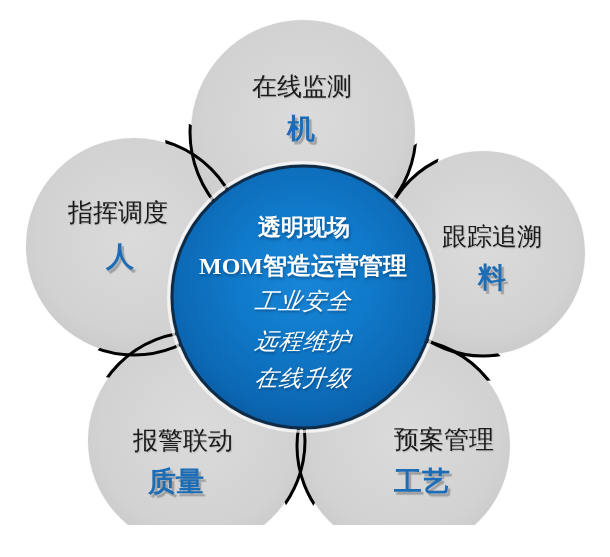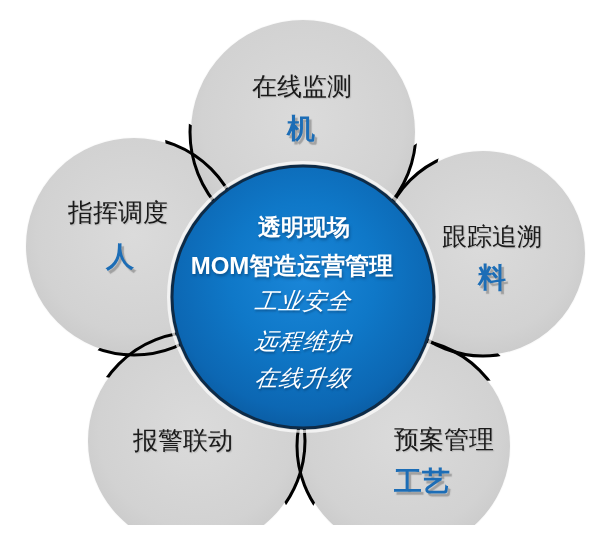--- a/index.html
+++ b/index.html
@@ -53,21 +53,21 @@
   #kw-top      { left: 301px; top: 129px; }
   #lbl-left    { left: 118px; top: 212px; }
   #kw-left     { left: 120px; top: 257px; }
   #lbl-right   { left: 492px; top: 236px; text-align: right; }
   #kw-right    { left: 492px; top: 278px; }
   #lbl-bl      { left: 176px; top: 440px; margin-left: 7px; }
   #kw-bl       { left: 176px; top: 482px; }
   #lbl-br      { left: 420px; top: 439px; margin-left: 24px; }
   #kw-br       { left: 422px; top: 482px; }
   #cline-0     { left: 304px; top: 227px; }
-  #cline-1     { left: 292px; top: 266px; }
+  #cline-1     { left: 303px; top: 266px; font-family: Liberation Serif, serif; }
   #cline-2     { left: 303px; top: 301px; }
   #cline-3     { left: 303px; top: 341px; }
   #cline-4     { left: 303px; top: 378px; }
 </style>
 </head>
 <body>
 
 <div id="canvas">
 
   <svg id="flower-svg" width="610" height="557" viewBox="0 0 610 557">
@@ -150,20 +150,21 @@
   <div id="lbl-top" class="txt petal-label">在线监测</div>
   <div id="kw-top" class="txt petal-keyword">机</div>
 
   <div id="lbl-left" class="txt petal-label">指挥调度</div>
   <div id="kw-left" class="txt petal-keyword">人</div>
 
   <div id="lbl-right" class="txt petal-label">跟踪追溯</div>
   <div id="kw-right" class="txt petal-keyword">料</div>
 
   <div id="lbl-bl" class="txt petal-label">报警联动</div>
+  <div id="kw-bl" class="txt petal-keyword">质量</div>
 
   <div id="lbl-br" class="txt petal-label">预案管理</div>
   <div id="kw-br" class="txt petal-keyword">工艺</div>
 
   <div id="cline-0" class="txt center-line cl-bold-1">透明现场</div>
   <div id="cline-1" class="txt center-line cl-bold-2">MOM智造运营管理</div>
   <div id="cline-2" class="txt center-line cl-italic">工业安全</div>
   <div id="cline-3" class="txt center-line cl-italic">远程维护</div>
   <div id="cline-4" class="txt center-line cl-italic">在线升级</div>
 

